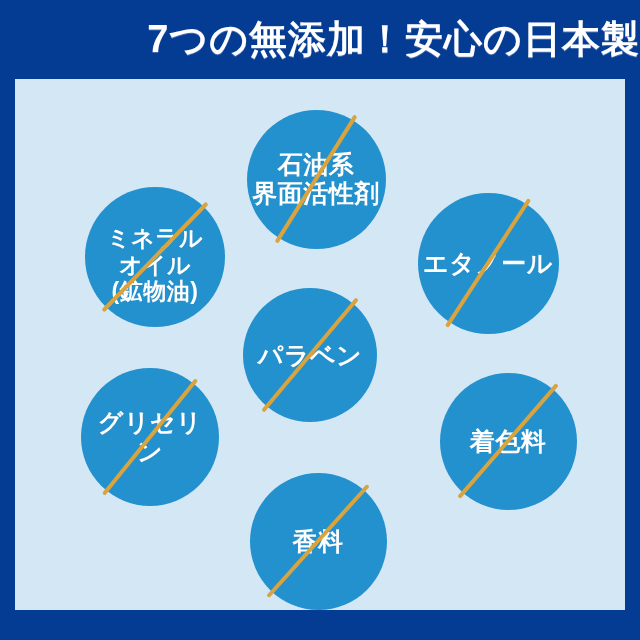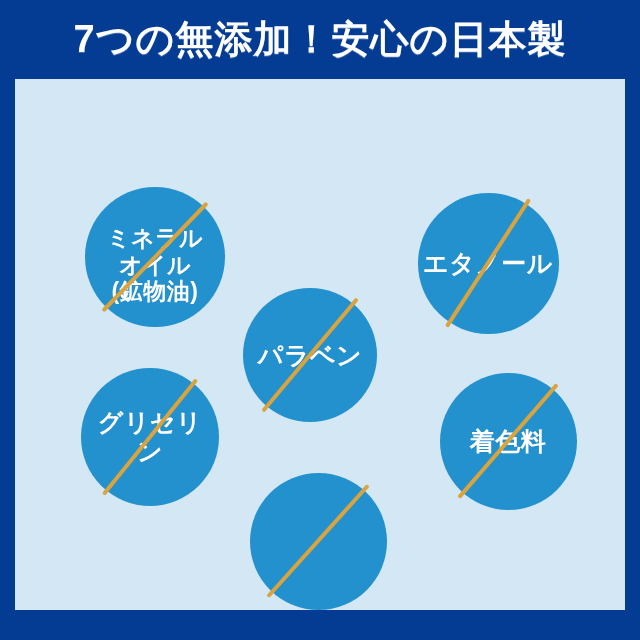--- a/index.html
+++ b/index.html
@@ -19,21 +19,21 @@
   
   #header-band {
     position: absolute;
     left: 0;
     top: 0;
     width: 640px;
     height: 79px;
     background: #043c94;
     display: flex;
     align-items: center;
-    justify-content: center;
+    justify-content: flex-end;
     box-sizing: border-box;
   }
   #header-title {
     color: #ffffff;
     font-size: 38px;
     font-weight: bold;
     letter-spacing: 1px;
     line-height: 1;
     white-space: nowrap;
     text-shadow: 0 1px 0 rgba(255,255,255,0.25);
@@ -93,34 +93,40 @@
   </div>
 
   <div id="panel">
 
   <div class="bubble" style="left: 70px; top: 108px; width: 140px; height: 140px; background: rgb(35, 145, 206);">
         <div class="bubble-label" style="font-size: 23px; color: rgb(255, 255, 255); margin-top: 16px;">ミネラル
 オイル
 (鉱物油)</div>
         <div class="strike" style="width: 150px; background: rgb(217, 163, 62); transform: translate(-50%, -50%) rotate(-46deg);"></div>
       </div>
+      <div class="bubble" style="left: 231.5px; top: 30.5px; width: 139px; height: 139px; background: rgb(35, 145, 206);">
+        <div class="bubble-label" style="font-size: 25px; color: rgb(255, 255, 255);">石油系
+界面活性剤</div>
+        <div class="strike" style="width: 150px; background: rgb(217, 163, 62); transform: translate(-50%, -50%) rotate(-58deg);"></div>
+      </div>
       <div class="bubble" style="left: 402.5px; top: 113.5px; width: 141px; height: 141px; background: rgb(35, 145, 206);">
         <div class="bubble-label" style="font-size: 25px; color: rgb(255, 255, 255);">エタノール</div>
         <div class="strike" style="width: 152px; background: rgb(217, 163, 62); transform: translate(-50%, -50%) rotate(-57deg);"></div>
       </div>
       <div class="bubble" style="left: 228px; top: 209px; width: 134px; height: 134px; background: rgb(35, 145, 206);">
         <div class="bubble-label" style="font-size: 25px; color: rgb(255, 255, 255);">パラベン</div>
         <div class="strike" style="width: 147px; background: rgb(217, 163, 62); transform: translate(-50%, -50%) rotate(-50deg);"></div>
       </div>
       <div class="bubble" style="left: 66px; top: 289px; width: 138px; height: 138px; background: rgb(35, 145, 206);">
         <div class="bubble-label" style="font-size: 25px; color: rgb(255, 255, 255);">グリセリン</div>
         <div class="strike" style="width: 148px; background: rgb(217, 163, 62); transform: translate(-50%, -50%) rotate(-51deg);"></div>
       </div>
       <div class="bubble" style="left: 424.5px; top: 293.5px; width: 137px; height: 137px; background: rgb(35, 145, 206);">
         <div class="bubble-label" style="font-size: 25px; color: rgb(255, 255, 255);">着色料</div>
         <div class="strike" style="width: 150px; background: rgb(217, 163, 62); transform: translate(-50%, -50%) rotate(-49deg);"></div>
       </div>
       <div class="bubble" style="left: 234.5px; top: 393.5px; width: 137px; height: 137px; background: rgb(35, 145, 206);">
+        <div class="bubble-label" style="font-size: 25px; color: rgb(255, 255, 255);">香料</div>
         <div class="strike" style="width: 150px; background: rgb(217, 163, 62); transform: translate(-50%, -50%) rotate(-48deg);"></div>
       </div>
     </div>
 
 </div>
 
 </body></html>

